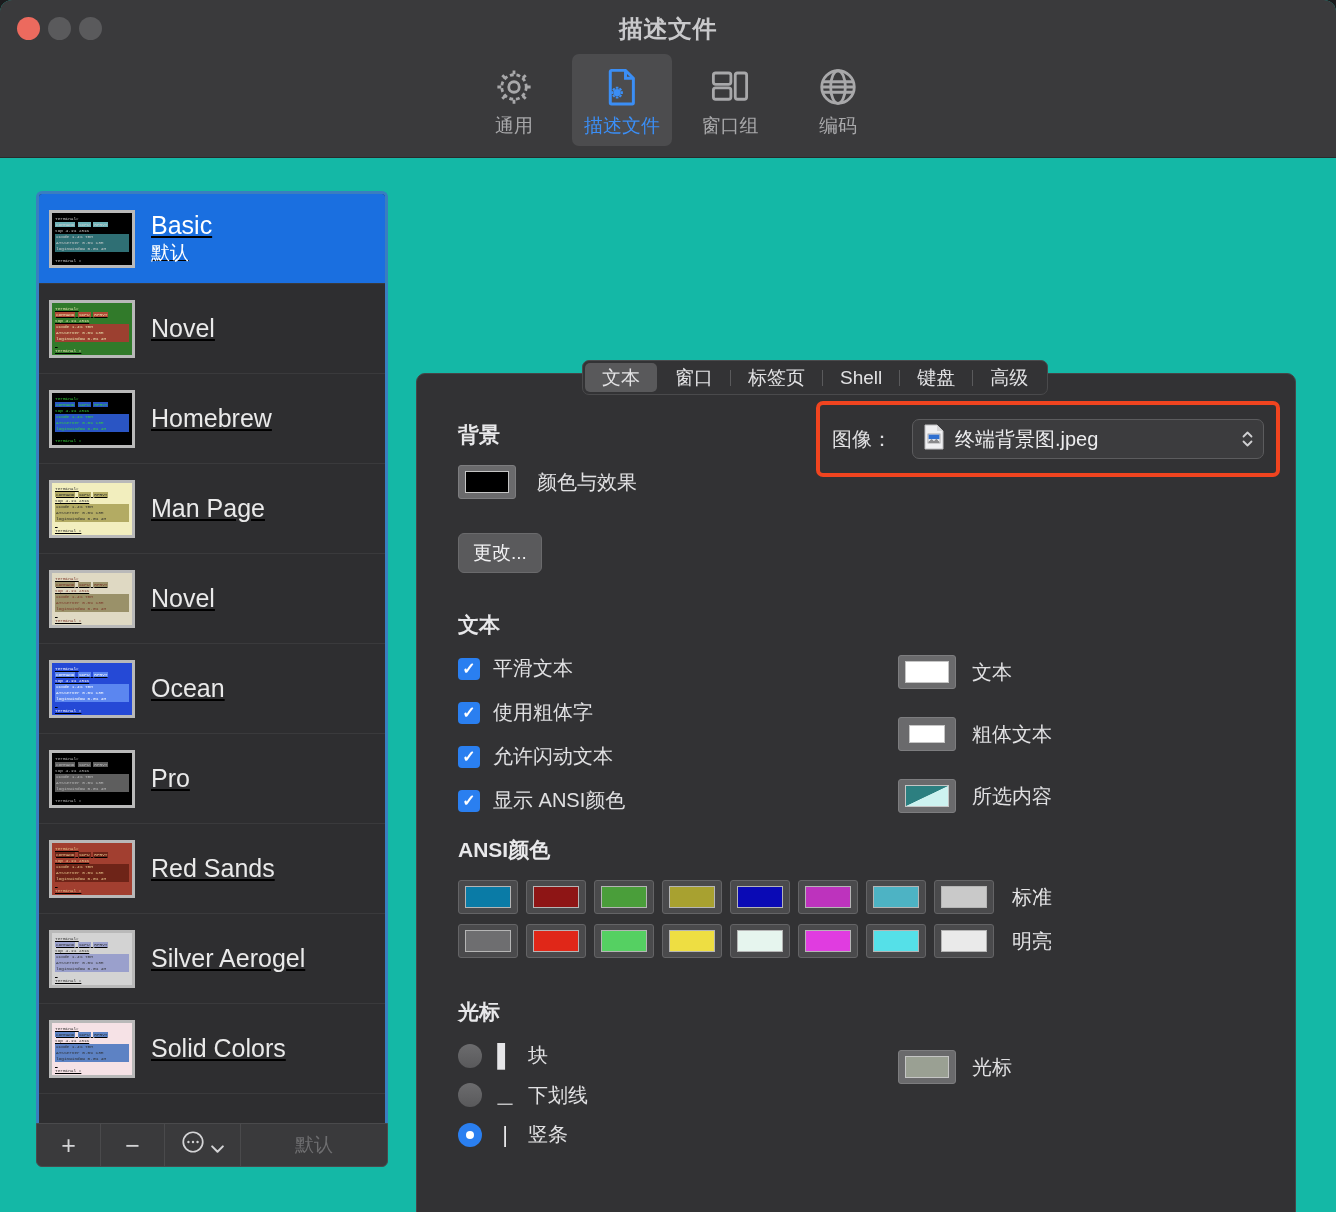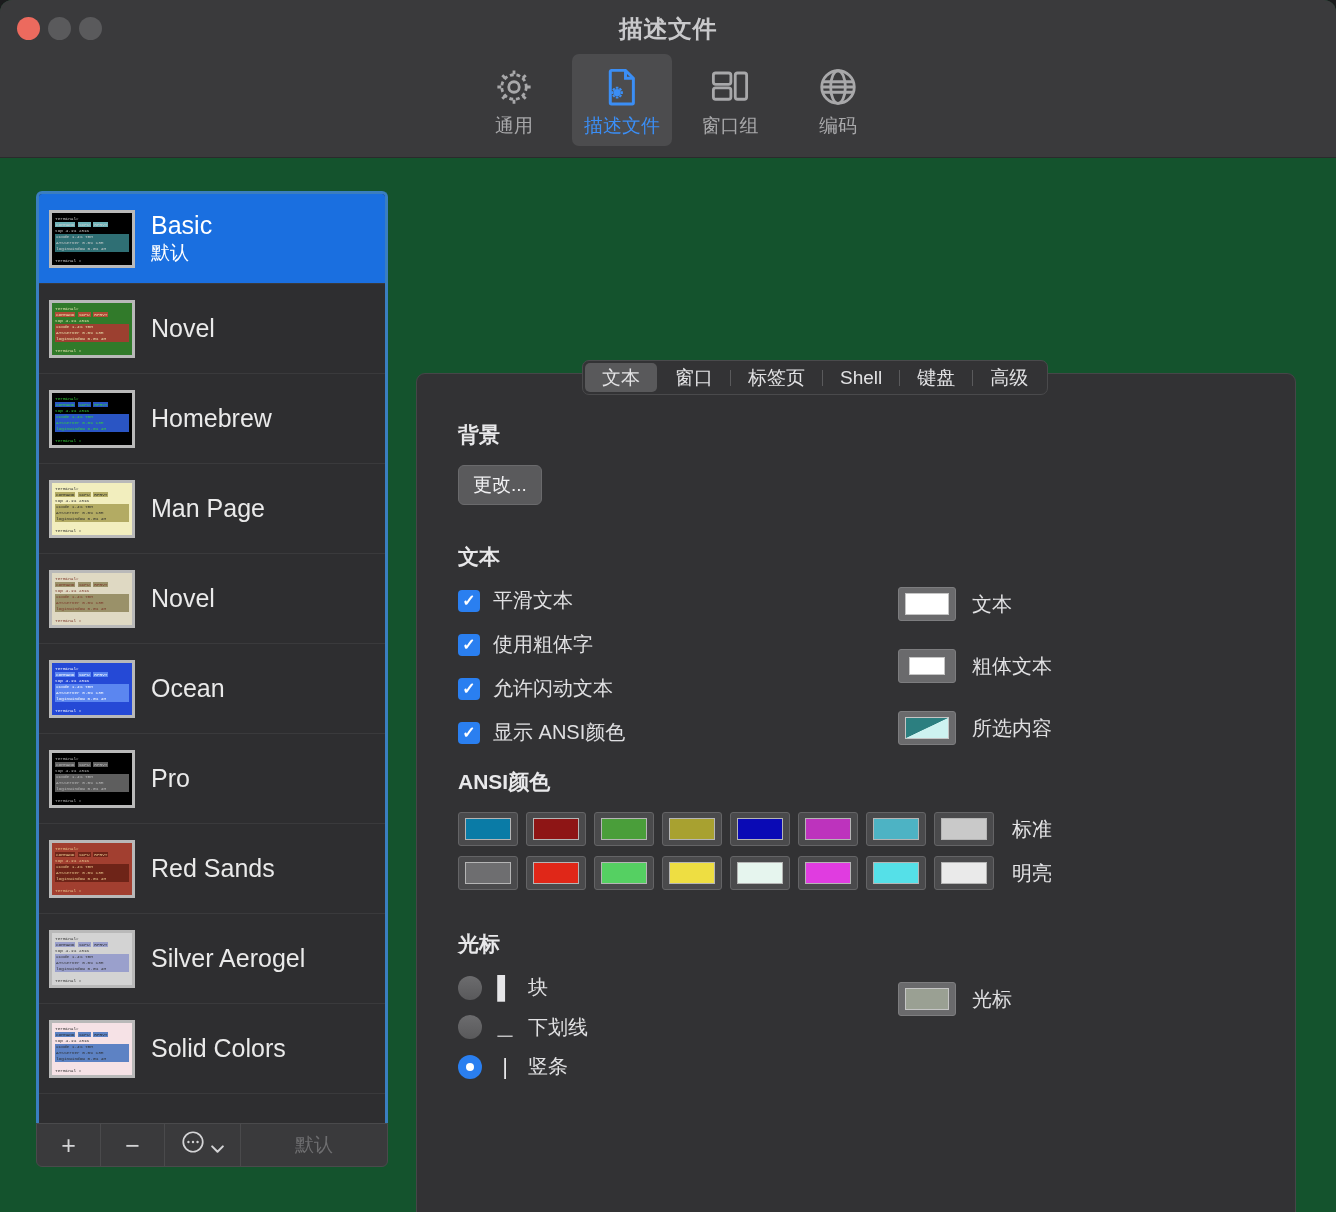--- a/index.html
+++ b/index.html
@@ -6,21 +6,21 @@
   html, body {
     width: 1336px; height: 1212px;
     background: #1b1b1d;
     font-family: "Liberation Sans", sans-serif;
     -webkit-font-smoothing: antialiased;
     overflow: hidden;
   }
   .window {
     position: absolute; left: 0; top: 0;
     width: 1336px; height: 1212px;
-    background: #14532d;
+    background: #14b8a6;
     border-radius: 12px 12px 0 0;
     overflow: hidden;
   }
 
   
   .titlebar {
     position: relative;
     height: 158px;
     background: #3a3a3c;
     border-bottom: 1px solid #2a2a2c;
@@ -69,20 +69,21 @@
     border: 3px solid #3a7ec0;
     border-bottom: none;
     border-radius: 6px 6px 0 0;
     overflow: hidden;
   }
   .prow {
     display: flex; align-items: center; gap: 16px;
     height: 90px; padding: 0 10px;
     border-bottom: 1px solid #3a3a3c;
     cursor: default;
+    text-decoration: underline;
   }
   .prow.sel { background: #1a6fe0; }
   .thumb {
     width: 86px; height: 58px;
     border: 3px solid #b9b9b9;
     flex: 0 0 auto;
     position: relative;
     overflow: hidden;
     font-family: "Liberation Mono", monospace;
     font-size: 4.4px;
@@ -470,21 +471,48 @@
         <div class="tsep"></div>
         <div class="tab">键盘</div>
         <div class="tsep"></div>
         <div class="tab">高级</div>
       </div>
 
     <div class="content">
       <div class="inner">
 
         <div class="sec-title">背景</div>
-
+        <div class="row" style="gap:21px;margin-bottom:34px;">
+          <div class="well">
+            <div class="sw" id="bgSwatch" style="background: rgb(0, 0, 0);"></div>
+          </div>
+          <div class="lbl">颜色与效果</div>
+        </div>
+
+        <div class="popup-annot">
+          <div class="lbl">图像：</div>
+          <div class="popup">
+            <span>
+              <svg width="22" height="26" viewBox="0 0 22 26">
+                <path d="M2 1h12l6 6v18H2z" fill="#f0f0f2" stroke="#bdbdbf" stroke-width="1"></path>
+                <path d="M14 1v6h6" fill="#d6d6d8"></path>
+                <rect x="5" y="10" width="12" height="9" fill="#ffffff" stroke="#9a9a9c" stroke-width="0.8"></rect>
+                <rect x="5.6" y="10.6" width="10.8" height="4.6" fill="#2f6fd0"></rect>
+                <path d="M5.6 17.6l3-2.6 2.4 2 2.4-2.2 2.8 2.8v1.4H5.6z" fill="#8a8a8c"></path>
+              </svg>
+            </span>
+            <span class="fname">终端背景图.jpeg</span>
+            <span class="chev">
+              <svg width="13" height="22" viewBox="0 0 13 22" fill="none" stroke="#d0d0d2" stroke-width="1.8" stroke-linecap="round" stroke-linejoin="round">
+                <path d="M2.5 8.5L6.5 4.5l4 4"></path>
+                  <path d="M2.5 13.5l4 4 4-4"></path>
+              </svg>
+            </span>
+          </div>
+        </div>
 
         <div class="fontrow">
           <div class="btn">更改...</div>
         </div>
 
         <div class="sec-title" style="margin-top:38px;">文本</div>
         <div style="position:relative;">
           <div id="textChecks">
               <div class="chk-row">
                 <div class="cb on"></div>

